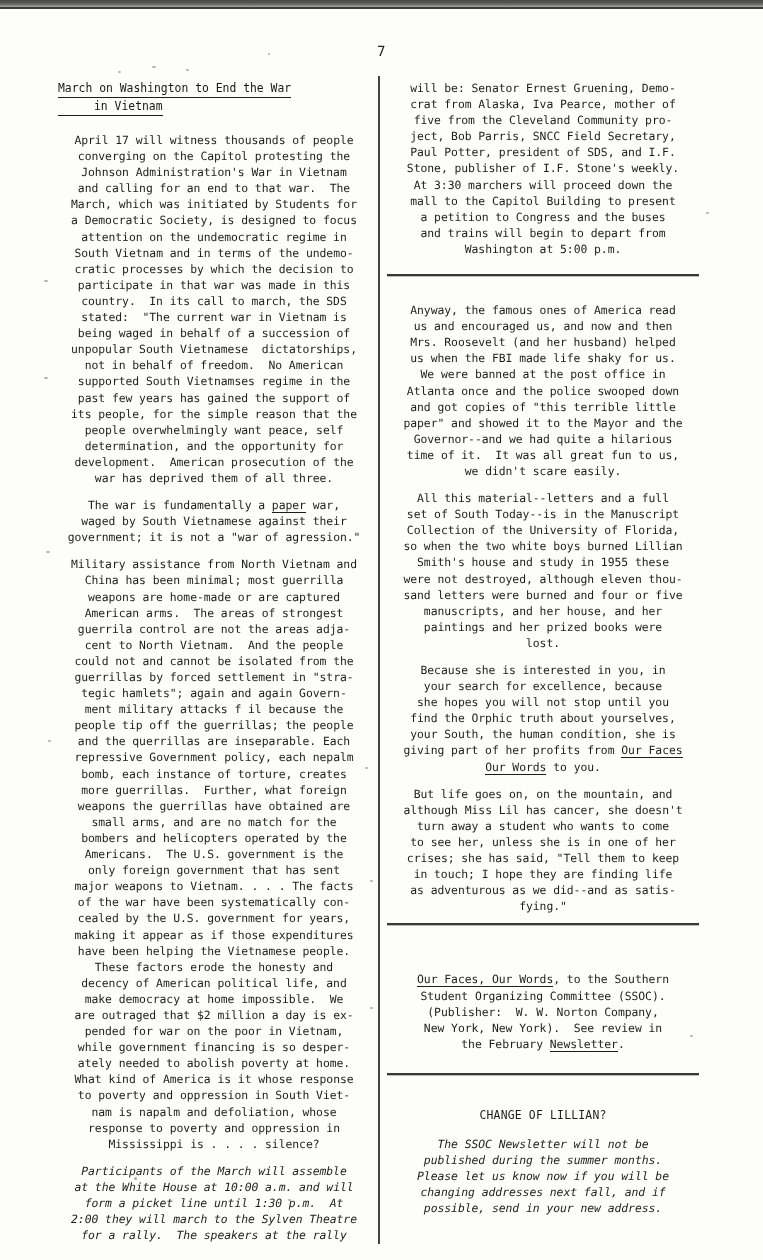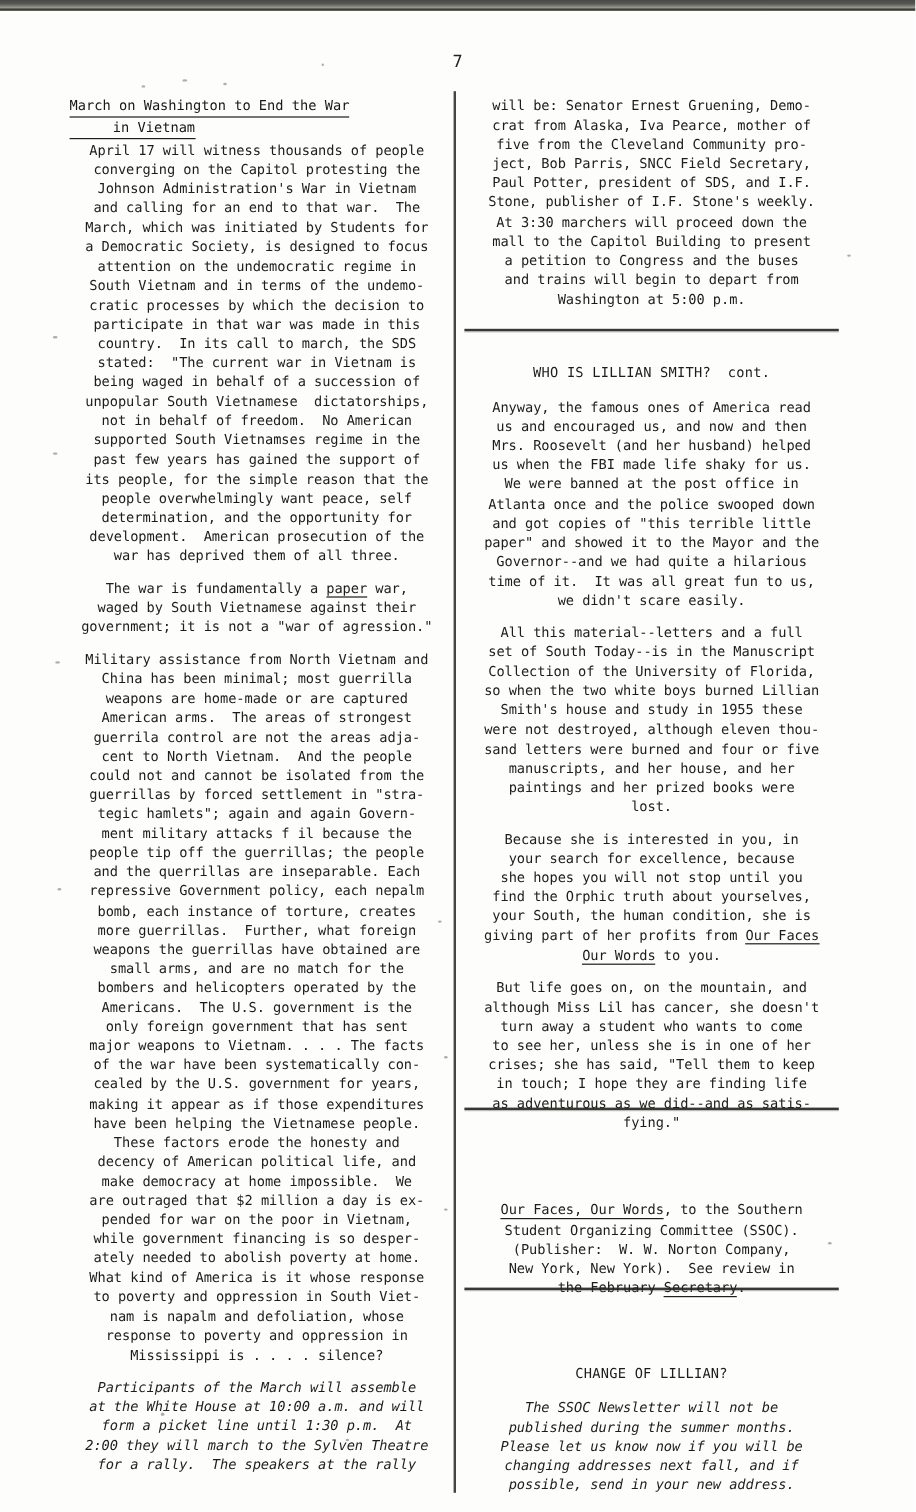--- a/index.html
+++ b/index.html
@@ -94,21 +94,21 @@
 
   .para { margin: 0 0 11px 0; }
   .para.tight { margin-bottom: 0; font-style: italic; }
 
   
   .headline {
     font-family: "DejaVu Sans Mono", "Liberation Mono", monospace;
     font-size: 11.4px;
     line-height: 17px;
     color: #181815;
-    margin: 0 0 1px 0;
+    margin: 0 0 16px 0;
     white-space: pre-wrap;
   }
   .headline .hl-line {
     display: inline-block;
     border-bottom: 1.3px solid #1d1d1a;
     padding-bottom: 0px;
   }
   .headline .hl-indent { padding-left: 36px; }
 
   
@@ -264,21 +264,20 @@
 Paul Potter, president of SDS, and I.F.
 Stone, publisher of I.F. Stone's weekly.
 At 3:30 marchers will proceed down the
 mall to the Capitol Building to present
 a petition to Congress and the buses
 and trains will begin to depart from
 Washington at 5:00 p.m.</p>
 
     <div style="height:34px;"></div>
 
-    <div class="section-head">WHO IS LILLIAN SMITH?  cont.</div>
 
     <p class="tw para">Anyway, the famous ones of America read
 us and encouraged us, and now and then
 Mrs. Roosevelt (and her husband) helped
 us when the FBI made life shaky for us.
 We were banned at the post office in
 Atlanta once and the police swooped down
 and got copies of "this terrible little
 paper" and showed it to the Mayor and the
 Governor--and we had quite a hilarious
@@ -312,21 +311,21 @@
 in touch; I hope they are finding life
 as adventurous as we did--and as satis-
 fying."</p>
 
     <div style="height:46px;"></div>
 
     <p class="tw para"><u class="tw-u">Our Faces, Our Words</u><span>, to the Southern
 Student Organizing Committee (SSOC).
 (Publisher:  W. W. Norton Company,
 New York, New York).  See review in
-the February </span><u class="tw-u">Secretary</u><span>.</span></p>
+the February </span><u class="tw-u">Newsletter</u><span>.</span></p>
 
     <div style="height:44px;"></div>
 
     <div class="section-head">CHANGE OF LILLIAN?</div>
 
     <p class="tw para tight">The SSOC Newsletter will not be
 published during the summer months.
 Please let us know now if you will be
 changing addresses next fall, and if
 possible, send in your new address.</p>

